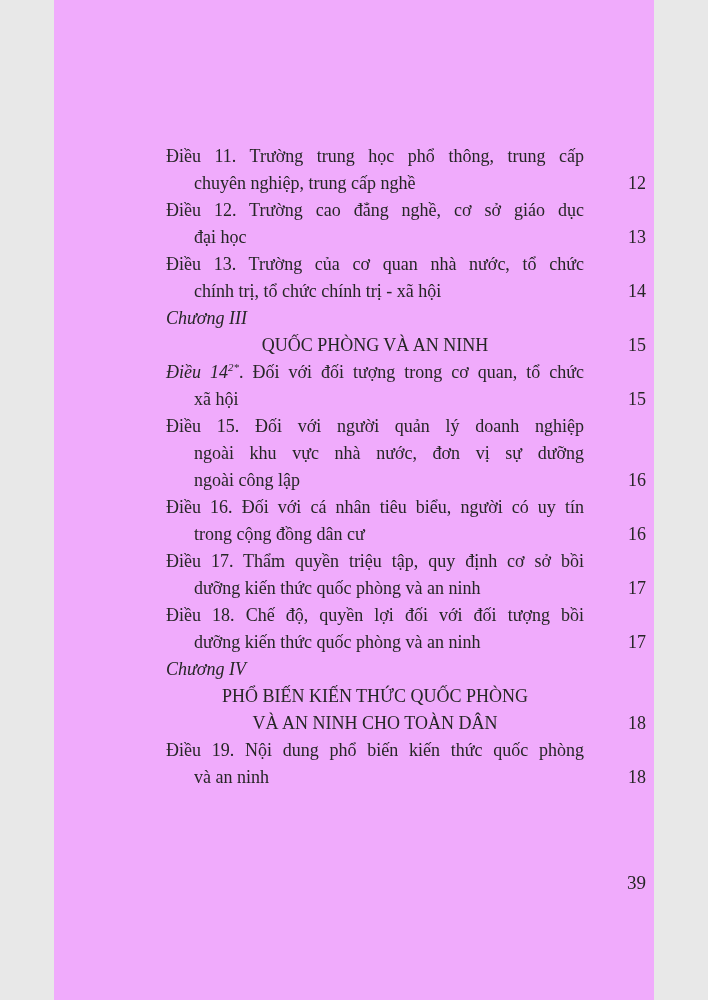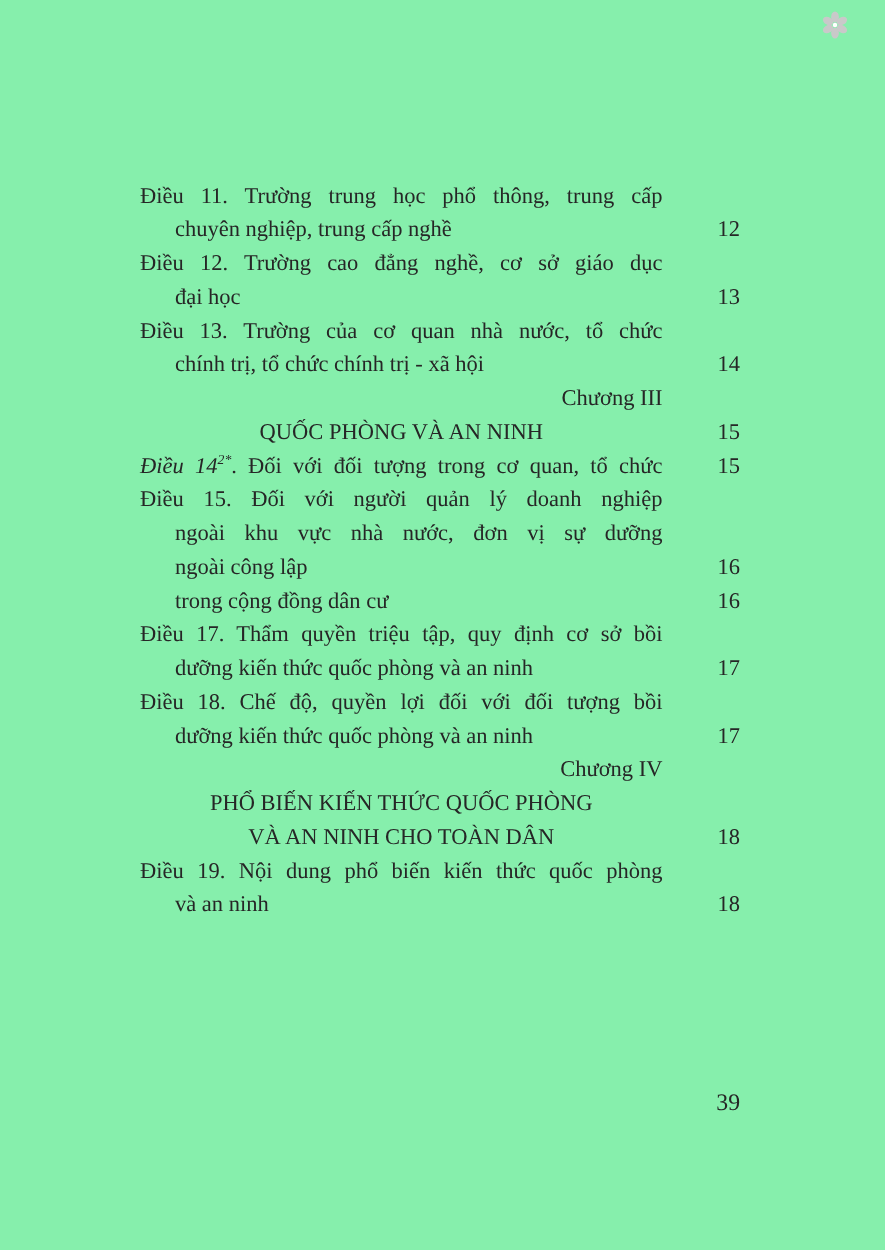--- a/index.html
+++ b/index.html
@@ -1,21 +1,21 @@
 <!DOCTYPE html>
 <html><head>
 <meta charset="utf-8">
 <style>
   html, body { margin: 0; padding: 0; background: #e8e8e8; }
   .page {
     position: relative;
-    width: 708px;
+    width: 600px;
     height: 1000px;
     margin: 0 auto;
-    background: #86efac;
+    background: #f0abfc;
     font-family: "Liberation Serif", "DejaVu Serif", serif;
     color: #262626;
     font-size: 18px;
     line-height: 27px;
     overflow: hidden;
   }
   .ornament {
     position: absolute;
     left: 656px;
     top: 8px;
@@ -25,21 +25,21 @@
   .content {
     position: absolute;
     left: 112px;
     top: 143px;
     width: 480px;
   }
   .entry { position: relative; padding-right: 62px; }
   .line { min-height: 27px; }
   .line.cont { padding-left: 28px; }
   .line.just { text-align: justify; text-align-last: justify; }
-  .chapter-label { text-align: right; }
+  .chapter-label { text-align: left; font-style: italic; }
   .chapter-title { text-align: center; }
   .pagenum {
     position: absolute;
     right: 0;
     bottom: 0;
     width: 60px;
     text-align: right;
   }
   .it { font-style: italic; }
   .sup {
@@ -90,29 +90,31 @@
         <div class="line cont"><span>chính trị, tổ chức chính trị - xã hội</span></div>
         <span class="pagenum">14</span>
       </div>
       <div class="entry">
         <div class="line chapter-label">Chương III</div>
         <div class="line chapter-title">QUỐC PHÒNG VÀ AN NINH</div>
         <span class="pagenum">15</span>
       </div>
       <div class="entry">
         <div class="line just"><span class="it">Điều 14</span><span class="sup">2*</span><span>. Đối với đối tượng trong cơ quan, tổ chức</span></div>
+        <div class="line cont"><span>xã hội</span></div>
         <span class="pagenum">15</span>
       </div>
       <div class="entry">
         <div class="line just"><span>Điều 15. Đối với người quản lý doanh nghiệp</span></div>
         <div class="line cont just"><span>ngoài khu vực nhà nước, đơn vị sự dưỡng</span></div>
         <div class="line cont"><span>ngoài công lập</span></div>
         <span class="pagenum">16</span>
       </div>
       <div class="entry">
+        <div class="line just"><span>Điều 16. Đối với cá nhân tiêu biểu, người có uy tín</span></div>
         <div class="line cont"><span>trong cộng đồng dân cư</span></div>
         <span class="pagenum">16</span>
       </div>
       <div class="entry">
         <div class="line just"><span>Điều 17. Thẩm quyền triệu tập, quy định cơ sở bồi</span></div>
         <div class="line cont"><span>dưỡng kiến thức quốc phòng và an ninh</span></div>
         <span class="pagenum">17</span>
       </div>
       <div class="entry">
         <div class="line just"><span>Điều 18. Chế độ, quyền lợi đối với đối tượng bồi</span></div>

